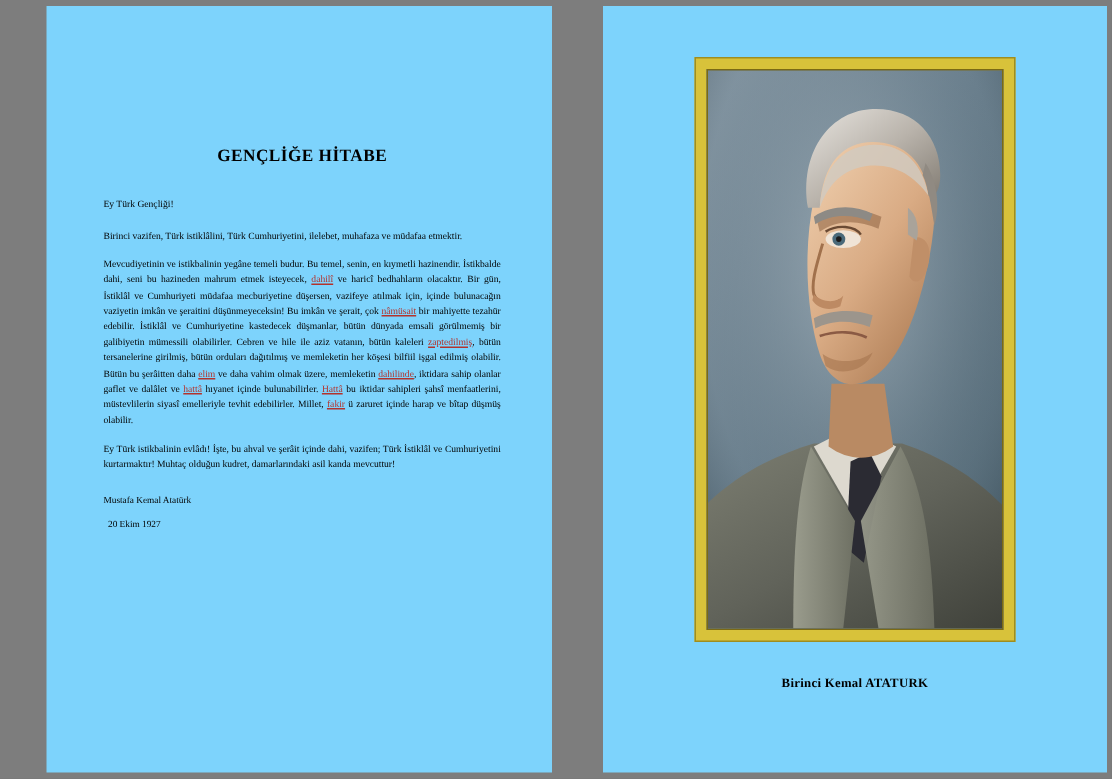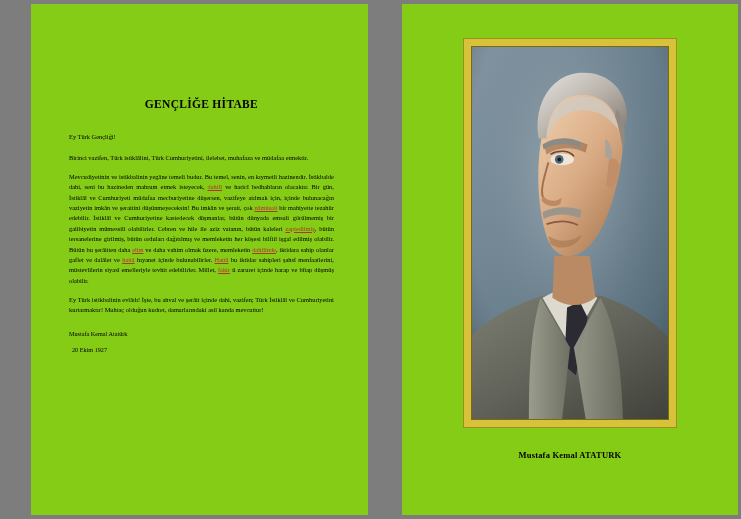--- a/index.html
+++ b/index.html
@@ -17,21 +17,21 @@
     position: relative;
     width: 741px;
     height: 519px;
     background: #7d7d7d;
     display: flex;
     gap: 6px;
     padding: 4px 3px;
     box-sizing: border-box;
   }
   .page {
-    background: #84cc16;
+    background: #7dd3fc;
     position: relative;
     box-sizing: border-box;
     margin-left: 28px;
   }
   .page-left {
     width: 362px;
     height: 511px;
     padding: 28px 34px 20px 38px;
   }
   .page-right {
@@ -212,16 +212,16 @@
 
             <path d="M 68 92 C 62 56 82 28 110 26 C 140 24 158 44 158 70 C 158 80 154 86 150 84 C 148 62 134 48 112 48 C 92 48 78 62 76 92 Z" fill="url(#hairG)"></path>
             <path d="M 76 92 C 78 66 90 52 110 50 C 132 48 146 62 150 84 C 140 70 126 62 108 64 C 92 66 82 76 76 92 Z" fill="#cfcac2" opacity="0.8"></path>
             <path d="M 148 62 C 156 74 158 92 154 104 C 152 92 150 78 146 70 Z" fill="#908a82"></path>
 
             <path d="M 136 92 C 142 96 144 106 142 114 L 136 110 Z" fill="#a9a39a"></path>
           </svg>
         </div>
       </div>
     </div>
-    <div class="caption">Mustafa Kemal ATATURK</div>
+    <div class="caption">Birinci Kemal ATATURK</div>
   </div>
 
 </div>
 
 </body></html>

